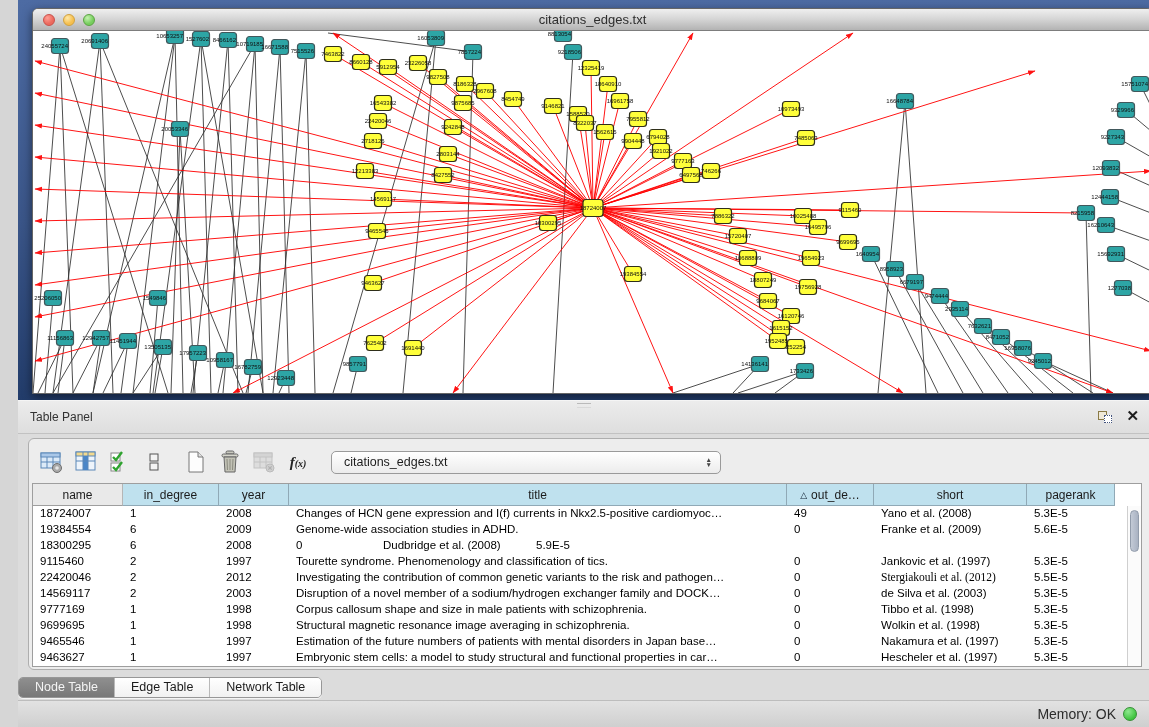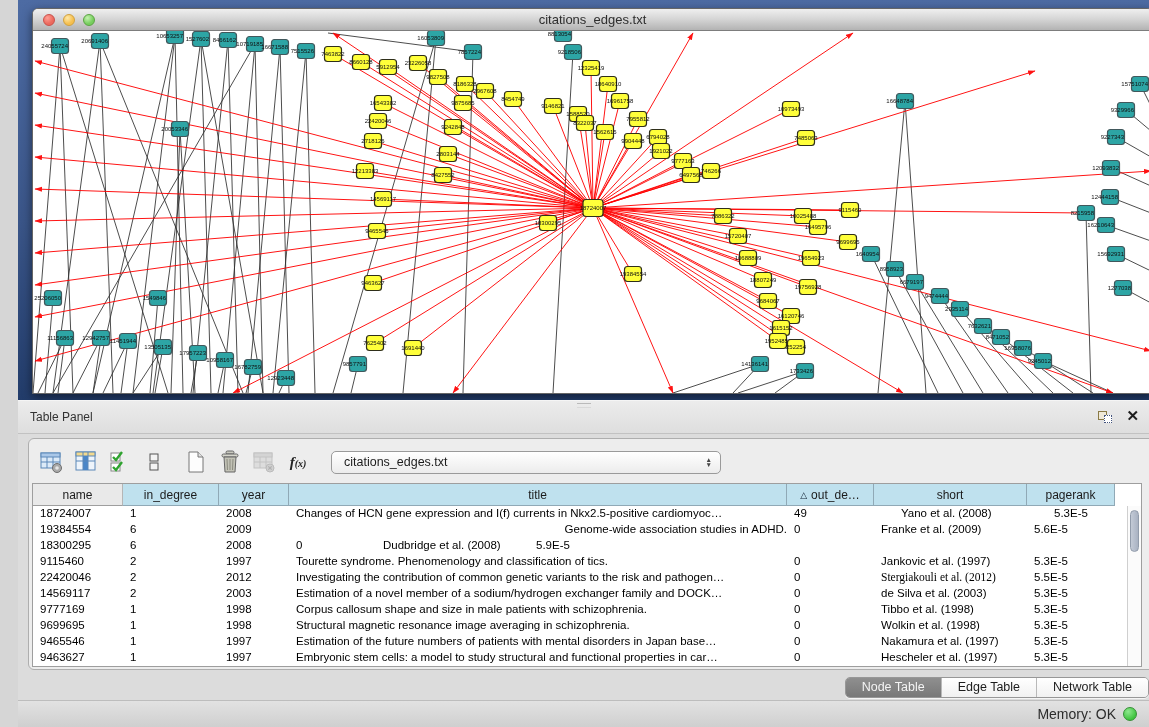--- a/index.html
+++ b/index.html
@@ -49,21 +49,21 @@
   .thead { display:flex; height:22px; }
   .th { height:22px; border-right:1px solid #90a9b6; border-bottom:1px solid #90a9b6; background:#bfe1ee; font-size:12px; color:#1b1b1b; display:flex; align-items:center; justify-content:center; overflow:hidden; white-space:nowrap; }
   .th.gray { background:#e9e9e9; border-right:1px solid #b5b5b5; border-bottom:1px solid #9e9e9e; }
   .sorttri { font-size:9px; margin-right:4px; color:#123; }
   .tr { display:flex; height:16px; }
   .td { height:16px; font-size:11.5px; color:#000; padding:1px 0 0 7px; overflow:hidden; white-space:nowrap; }
   .vscroll { position:absolute; right:0; top:22px; bottom:0; width:14px; background:#fbfbfb; border-left:1px solid #cfcfcf; }
   .vthumb { position:absolute; top:4px; left:2px; width:9px; height:42px; background:linear-gradient(90deg,#c3cad6,#a9b2c2); border:1px solid #929cab; border-radius:6px; }
 
   
-  .tabsrow { height:26px; background:#dcdcdc; display:flex; justify-content:flex-end; align-items:center; }
+  .tabsrow { height:26px; background:#dcdcdc; display:flex; justify-content:flex-start; align-items:center; }
   .seg { display:flex; border:1px solid #979797; border-radius:5px; overflow:hidden; height:21px; box-shadow:0 1px 0 rgba(255,255,255,.7); }
   .seg .tab { padding:0 16px; font-size:12.5px; display:flex; align-items:center; background:linear-gradient(180deg,#ffffff,#f1f1f1); color:#1c1c1c; border-right:1px solid #b9b9b9; }
   .seg .tab:last-child { border-right:none; }
   .seg .tab.active { background:linear-gradient(180deg,#8f8f8f,#787878); color:#f4f4f4; }
 
   
   .statusbar { height:27px; background:linear-gradient(180deg,#e2e2e2,#cfcfcf); border-top:1px solid #bdbdbd; display:flex; align-items:center; justify-content:flex-end; padding-right:12px; gap:7px; }
   .mem-label { font-size:14px; color:#2c2c2c; }
   .memdot { width:14px; height:14px; border-radius:50%; background:radial-gradient(circle at 35% 30%,#8fe88f,#3fc43f 70%); border:1px solid #35903 5; border:1px solid #359035; }
 </style>
@@ -751,28 +751,28 @@
               <span>pagerank</span>
             </div>
           </div>
         <div class="tbody" id="tbody">
             <div class="tr">
               <div class="td" style="width: 90px;">18724007</div>
               <div class="td" style="width: 96px;">1</div>
               <div class="td" style="width: 70px;">2008</div>
               <div class="td" style="width: 498px;">Changes of HCN gene expression and I(f) currents in Nkx2.5-positive cardiomyoc…</div>
               <div class="td" style="width: 87px;">49</div>
-              <div class="td" style="width: 153px; margin-left: 20px;">Yano et al. (2008)</div>
+              <div class="td" style="width: 153px;">Yano et al. (2008)</div>
               <div class="td" style="width: 88px;">5.3E-5</div>
             </div>
             <div class="tr">
               <div class="td" style="width: 90px;">19384554</div>
               <div class="td" style="width: 96px;">6</div>
               <div class="td" style="width: 70px;">2009</div>
-              <div class="td" style="width: 498px; text-align: right;">Genome-wide association studies in ADHD.</div>
+              <div class="td" style="width: 498px;">Genome-wide association studies in ADHD.</div>
               <div class="td" style="width: 87px;">0</div>
               <div class="td" style="width: 153px;">Franke et al. (2009)</div>
               <div class="td" style="width: 88px;">5.6E-5</div>
             </div>
             <div class="tr">
               <div class="td" style="width: 90px;">18300295</div>
               <div class="td" style="width: 96px;">6</div>
               <div class="td" style="width: 70px;">2008</div>
               <div class="td" style="width: 87px;">0</div>
               <div class="td" style="width: 153px;">Dudbridge et al. (2008)</div>
@@ -793,21 +793,21 @@
               <div class="td" style="width: 70px;">2012</div>
               <div class="td" style="width: 498px;">Investigating the contribution of common genetic variants to the risk and pathogen…</div>
               <div class="td" style="width: 87px;">0</div>
               <div class="td" style="width: 153px; font-family: Liberation Serif, serif;">Stergiakouli et al. (2012)</div>
               <div class="td" style="width: 88px;">5.5E-5</div>
             </div>
             <div class="tr">
               <div class="td" style="width: 90px;">14569117</div>
               <div class="td" style="width: 96px;">2</div>
               <div class="td" style="width: 70px;">2003</div>
-              <div class="td" style="width: 498px;">Estimation of a novel member of a sodium/hydrogen exchanger family and DOCK…</div>
+              <div class="td" style="width: 498px;">Disruption of a novel member of a sodium/hydrogen exchanger family and DOCK…</div>
               <div class="td" style="width: 87px;">0</div>
               <div class="td" style="width: 153px;">de Silva et al. (2003)</div>
               <div class="td" style="width: 88px;">5.3E-5</div>
             </div>
             <div class="tr">
               <div class="td" style="width: 90px;">9777169</div>
               <div class="td" style="width: 96px;">1</div>
               <div class="td" style="width: 70px;">1998</div>
               <div class="td" style="width: 498px;">Corpus callosum shape and size in male patients with schizophrenia.</div>
               <div class="td" style="width: 87px;">0</div>

